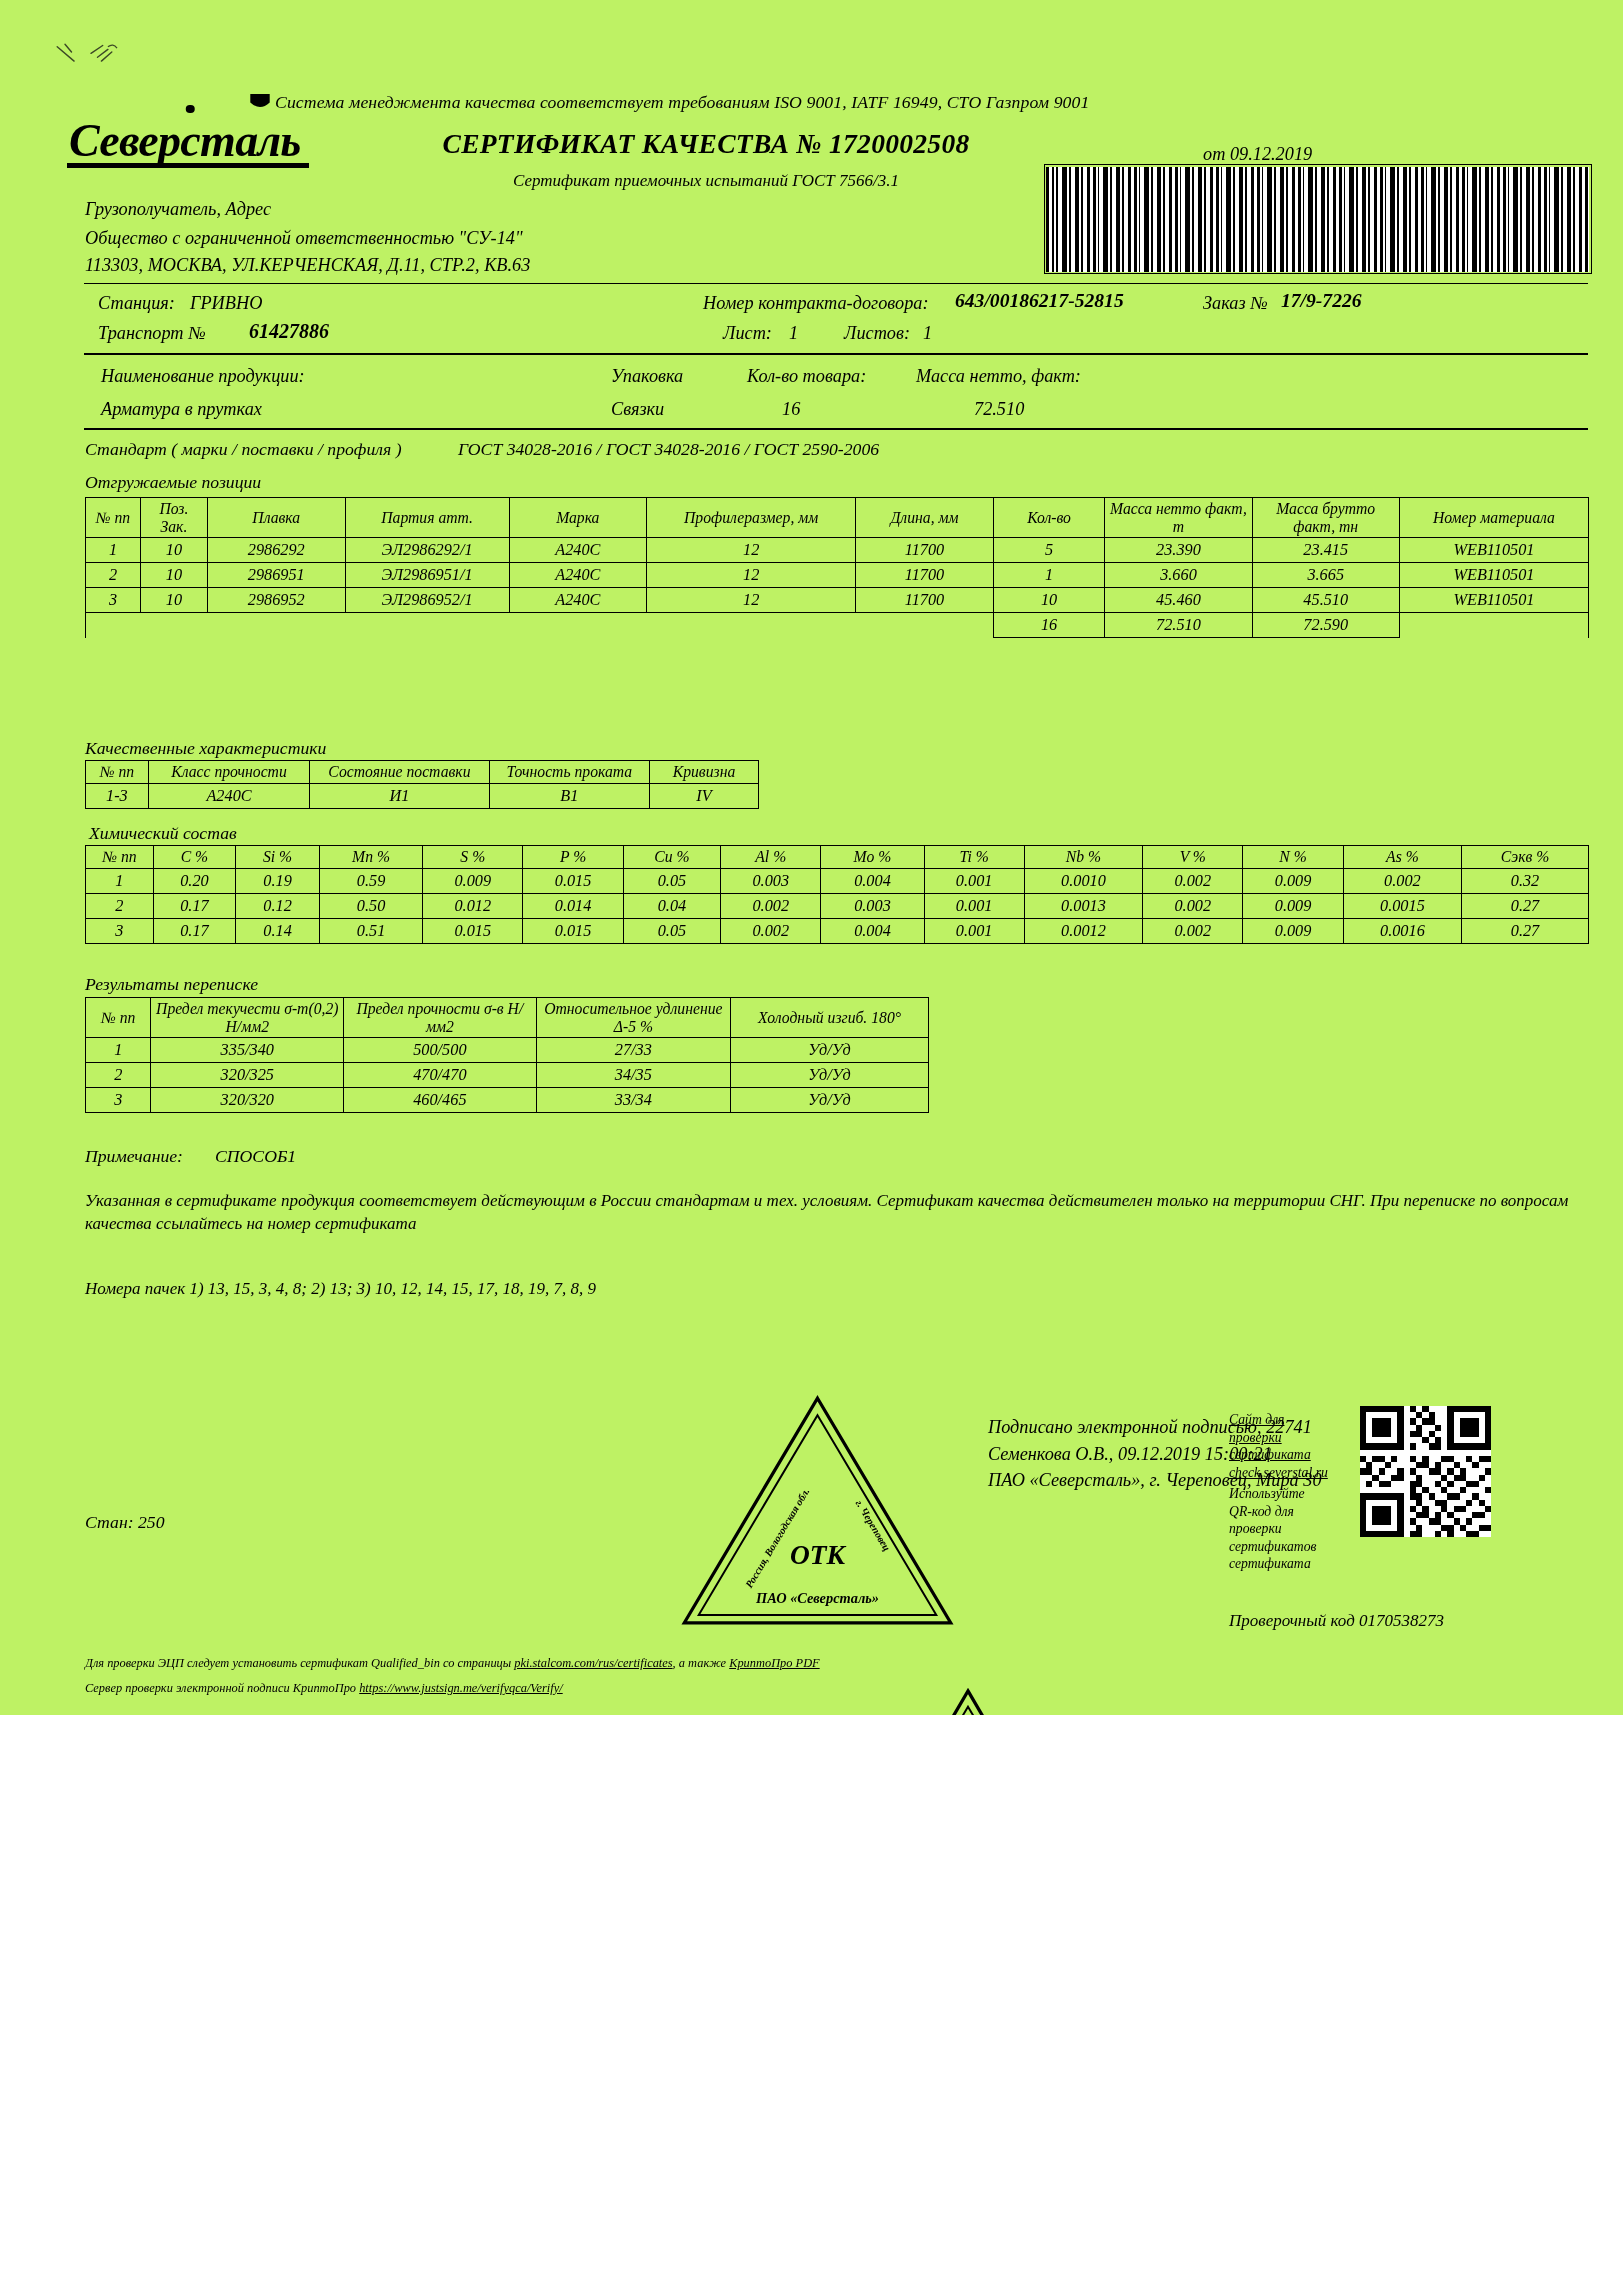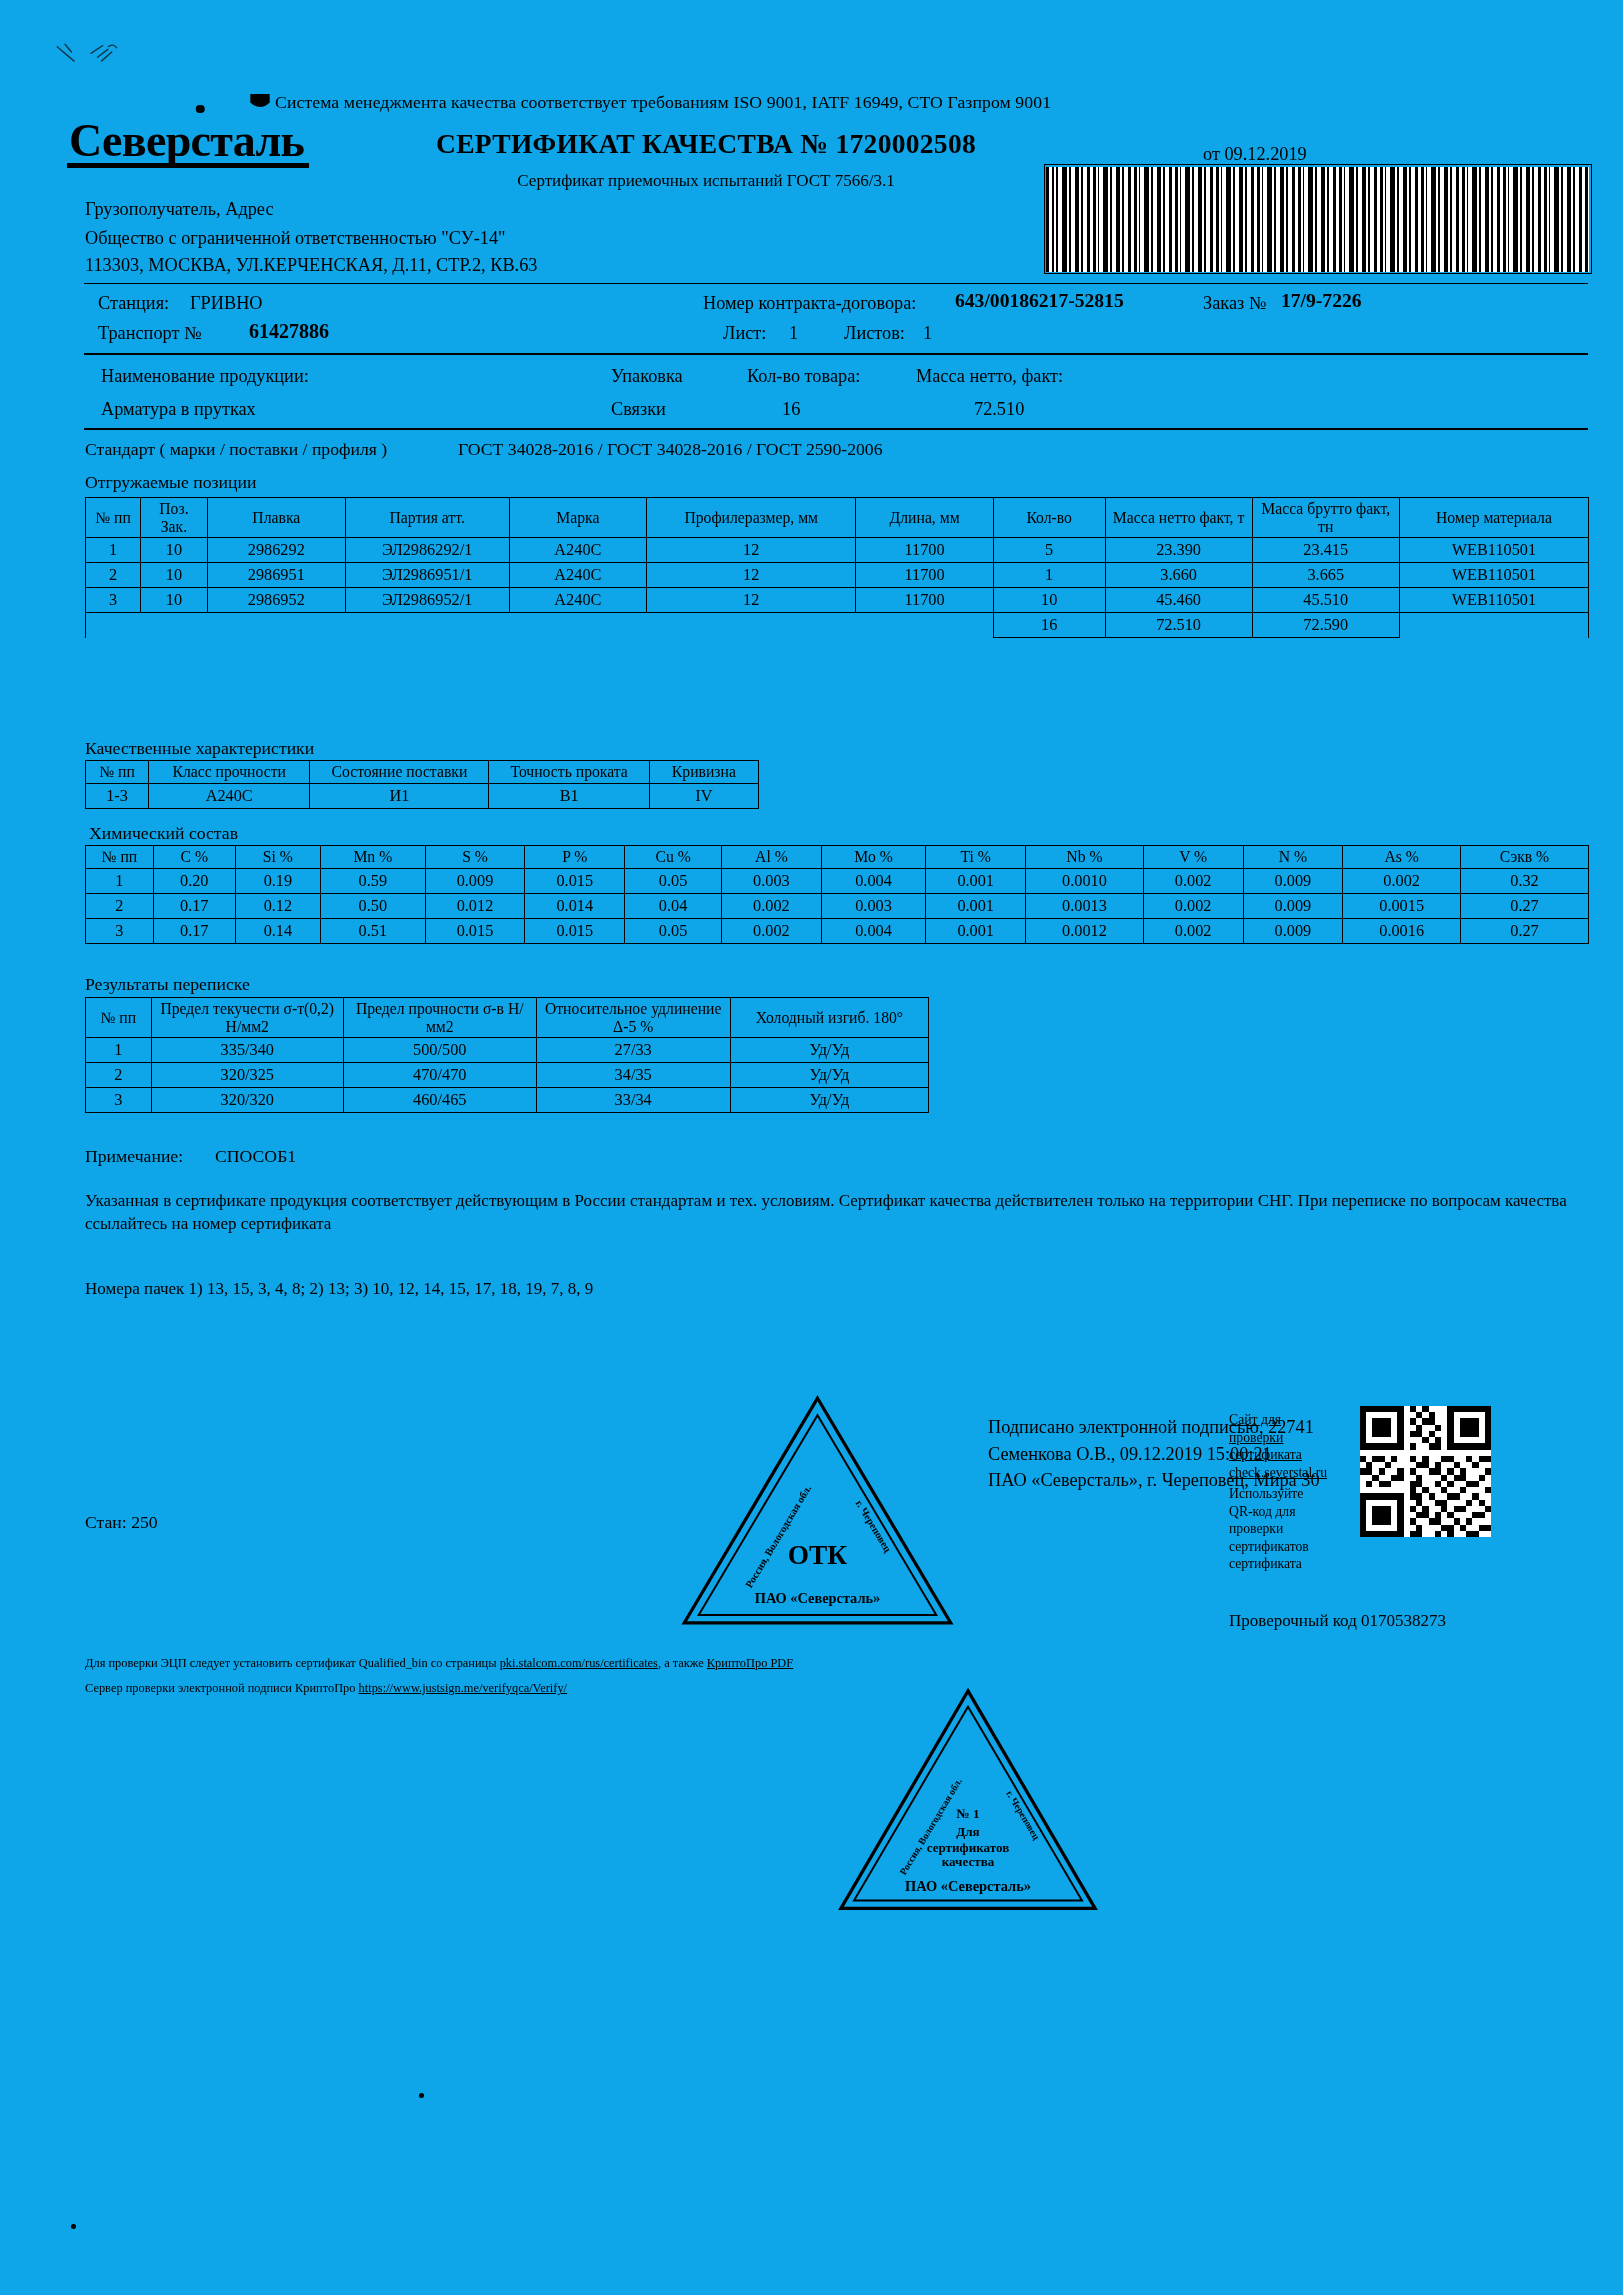--- a/index.html
+++ b/index.html
@@ -7,23 +7,24 @@
     padding: 0;
     background: #ffffff;
   }
   body {
     font-family: "Liberation Serif", serif;
     color: #000;
   }
   .page {
     position: relative;
     width: 1623px;
-    height: 2295px;
-    background: #0ea5e9;
+    height: 1715px;
+    background: #bef264;
     overflow: hidden;
+    font-style: italic;
   }
   .sheet {
     position: absolute;
     left: 0;
     top: 0;
     width: 1623px;
     height: 2295px;
     padding: 0;
     box-sizing: border-box;
   }

